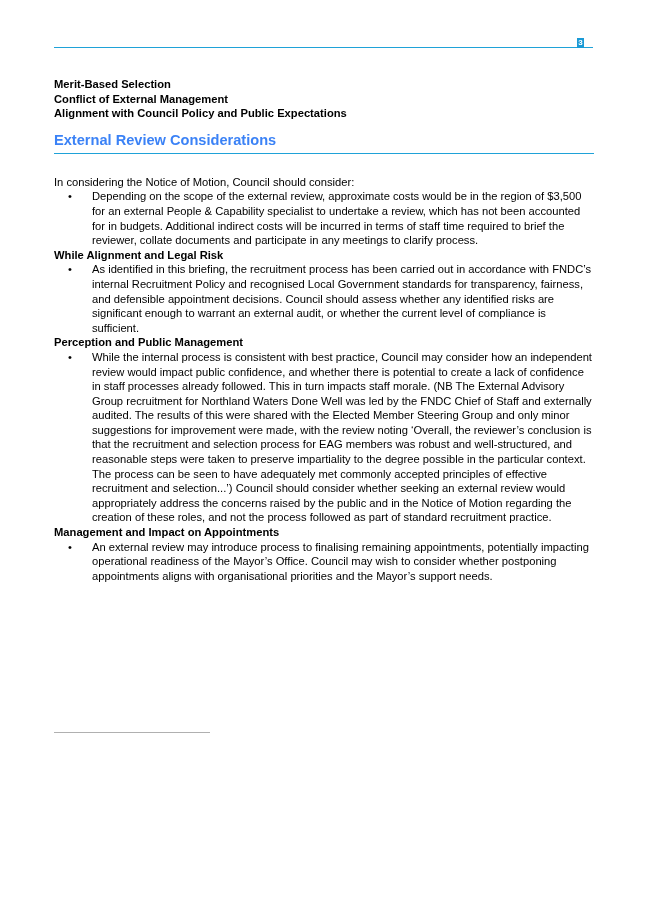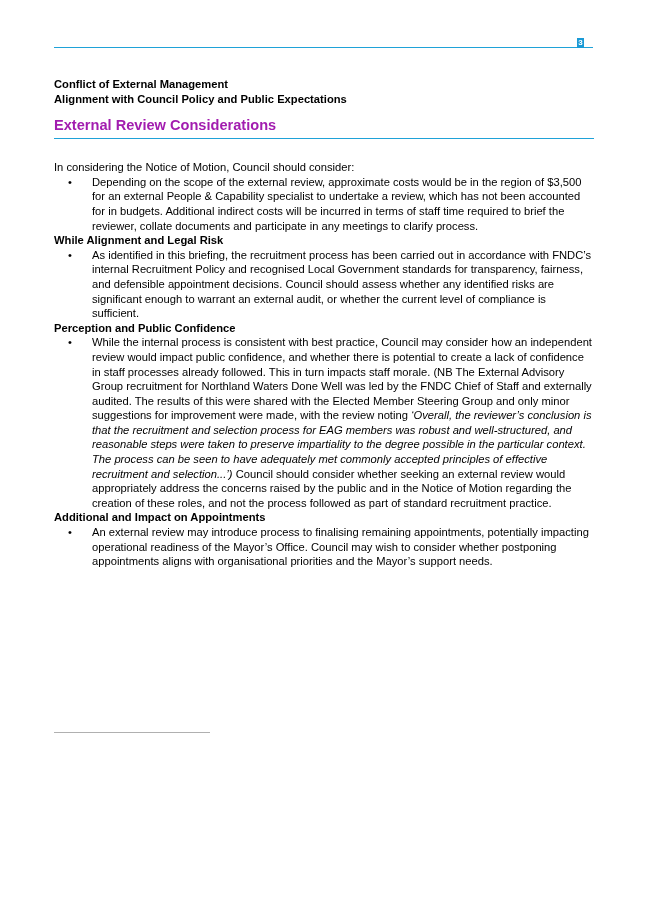--- a/index.html
+++ b/index.html
@@ -5,56 +5,57 @@
   html, body { margin:0; padding:0; background:#ffffff; }
   body { width:645px; height:912px; position:relative; overflow:hidden;
          font-family:"Liberation Sans", sans-serif; color:#000; font-size:11.2px; line-height:14.6px; }
   .header-rule { position:absolute; left:54px; top:47px; width:539px; height:1px; background:#1fa2d8; }
   .page-num { position:absolute; left:577px; top:38px; width:7px; height:10px; background:#1a9ad6; color:#fff;
               font-size:8px; line-height:10px; text-align:center; font-weight:bold; }
   .content { position:absolute; left:54px; top:77px; width:540px; }
   .h-bold { font-weight:bold; margin:0; }
   p { margin:0; }
   .section-title { margin-top:10px; padding-bottom:3px; border-bottom:1.5px solid #1fa2d8;
-                   color:#a21caf; font-weight:bold; font-size:14.6px; line-height:19px; }
+                   color:#3b82f6; font-weight:bold; font-size:14.6px; line-height:19px; }
   .intro { margin-top:21px; }
   ul { list-style:none; margin:0; padding:0; }
   li { position:relative; padding-left:38px; }
   li .bullet { position:absolute; left:14px; top:0; }
-  .ital { font-style:italic; }
+  .ital { }
   .footnote-rule { position:absolute; left:54px; top:732px; width:156px; height:1px; background:#b0b0b0; }
 </style>
 </head>
 <body>
 
 <div class="header-rule"></div>
 <div class="page-num">3</div>
 
 <div class="content">
+  <p class="h-bold">Merit-Based Selection</p>
 
   <p class="h-bold">Conflict of External Management</p>
 
   <p class="h-bold">Alignment with Council Policy and Public Expectations</p>
 
   <div class="section-title">External Review Considerations</div>
   <p class="intro">In considering the Notice of Motion, Council should consider:</p>
 
   <ul>
     <li><span class="bullet">•</span><span>Depending on the scope of the external review, approximate costs would be in the region of $3,500 for an external People &amp; Capability specialist to undertake a review, which has not been accounted for in budgets. Additional indirect costs will be incurred in terms of staff time required to brief the reviewer, collate documents and participate in any meetings to clarify process.</span></li>
   </ul>
 
   <p class="h-bold">While Alignment and Legal Risk</p>
   <ul>
     <li><span class="bullet">•</span><span>As identified in this briefing, the recruitment process has been carried out in accordance with FNDC’s internal Recruitment Policy and recognised Local Government standards for transparency, fairness, and defensible appointment decisions. Council should assess whether any identified risks are significant enough to warrant an external audit, or whether the current level of compliance is sufficient.</span></li>
   </ul>
 
-  <p class="h-bold">Perception and Public Confidence</p>
+  <p class="h-bold">Perception and Public Management</p>
   <ul>
     <li><span class="bullet">•</span><span>While the internal process is consistent with best practice, Council may consider how an independent review would impact public confidence, and whether there is potential to create a lack of confidence in staff processes already followed. This in turn impacts staff morale.  (NB The External Advisory Group recruitment for Northland Waters Done Well was led by the FNDC Chief of Staff and externally audited. The results of this were shared with the Elected Member Steering Group and only minor suggestions for improvement were made, with the review noting </span><span class="ital">‘Overall, the reviewer’s conclusion is that the recruitment and selection process for EAG members was robust and well-structured, and reasonable steps were taken to preserve impartiality to the degree possible in the particular context. The process can be seen to have adequately met commonly accepted principles of effective recruitment and selection...’)</span><span>  Council should consider whether seeking an external review would appropriately address the concerns raised by the public and in the Notice of Motion regarding the creation of these roles, and not the process followed as part of standard recruitment practice.</span></li>
   </ul>
 
-  <p class="h-bold">Additional and Impact on Appointments</p>
+  <p class="h-bold">Management and Impact on Appointments</p>
   <ul>
     <li><span class="bullet">•</span><span>An external review may introduce process to finalising remaining appointments, potentially impacting operational readiness of the Mayor’s Office. Council may wish to consider whether postponing appointments aligns with organisational priorities and the Mayor’s support needs.</span></li>
   </ul>
 </div>
 
 <div class="footnote-rule"></div>
 
 </body></html>

